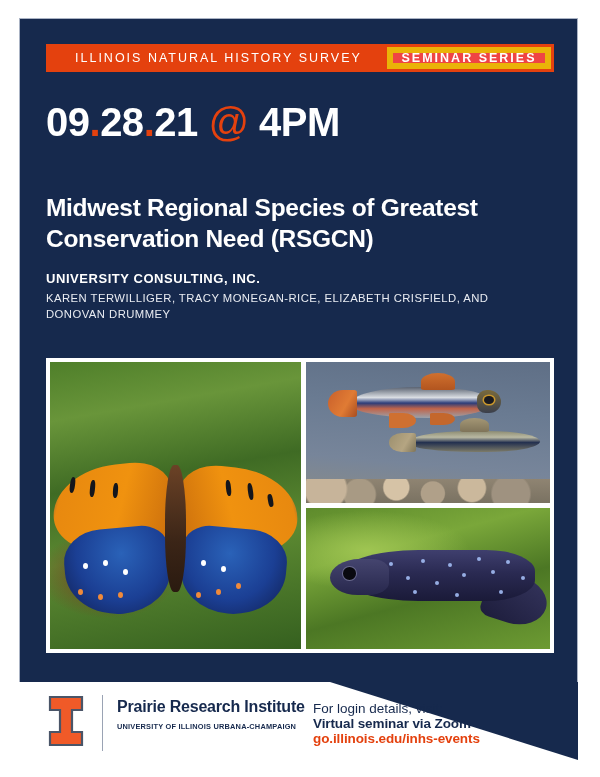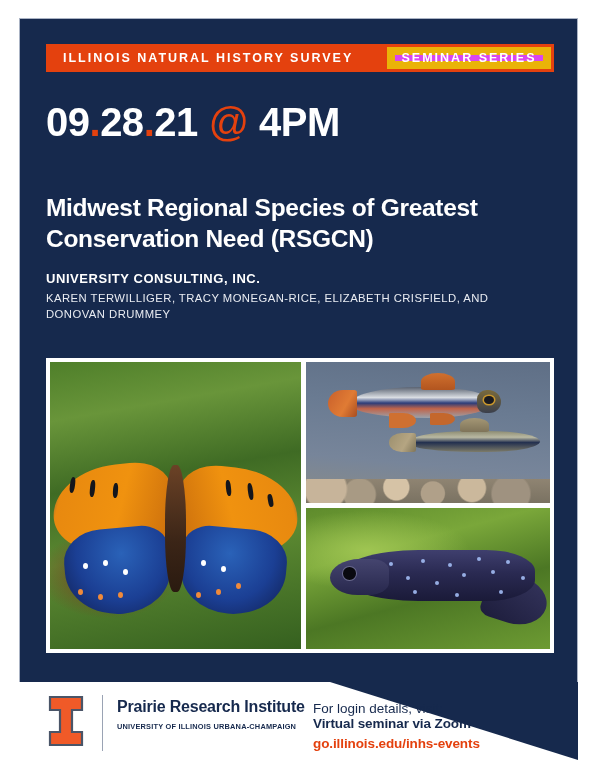--- a/index.html
+++ b/index.html
@@ -50,34 +50,34 @@
     width: 508px;
     height: 28px;
     background: #e4410e;
     display: flex;
     align-items: center;
   }
 
   #banner-org {
     color: #ffffff;
     font-size: 12.5px;
-    font-weight: bold;
+    font-weight: normal;
     letter-spacing: 2.0px;
-    padding-left: 17px;
+    padding-left: 29px;
     white-space: nowrap;
   }
 
   #banner-series-box {
     position: absolute;
     right: 3px;
     top: 3px;
     bottom: 3px;
     width: 164px;
-    background: #d946ef;
-    border: 8px solid #eab308;
+    background: #ef4444;
+    border: 6px solid #eab308;
     display: flex;
     align-items: center;
     justify-content: center;
   }
 
   #banner-series-label {
     color: #ffffff;
     font-size: 12.5px;
     font-weight: bold;
     letter-spacing: 2.0px;
@@ -334,21 +334,21 @@
     letter-spacing: -0.1px; white-space: nowrap;
   }
 
   #zoom-detail {
     color: #16294d; font-size: 13.5px; font-weight: normal;
     margin-top: 4px; white-space: nowrap;
   }
 
   #zoom-link {
     color: #e4410e; font-size: 13.5px; font-weight: bold;
-    margin-top: 5px; letter-spacing: -0.1px; white-space: nowrap;
+    letter-spacing: -0.1px; white-space: nowrap;
   }
 </style>
 </head>
 <body>
 
 <div id="poster">
 
   <div id="navy-panel"></div>
   <div id="navy-wedge"></div>
 

